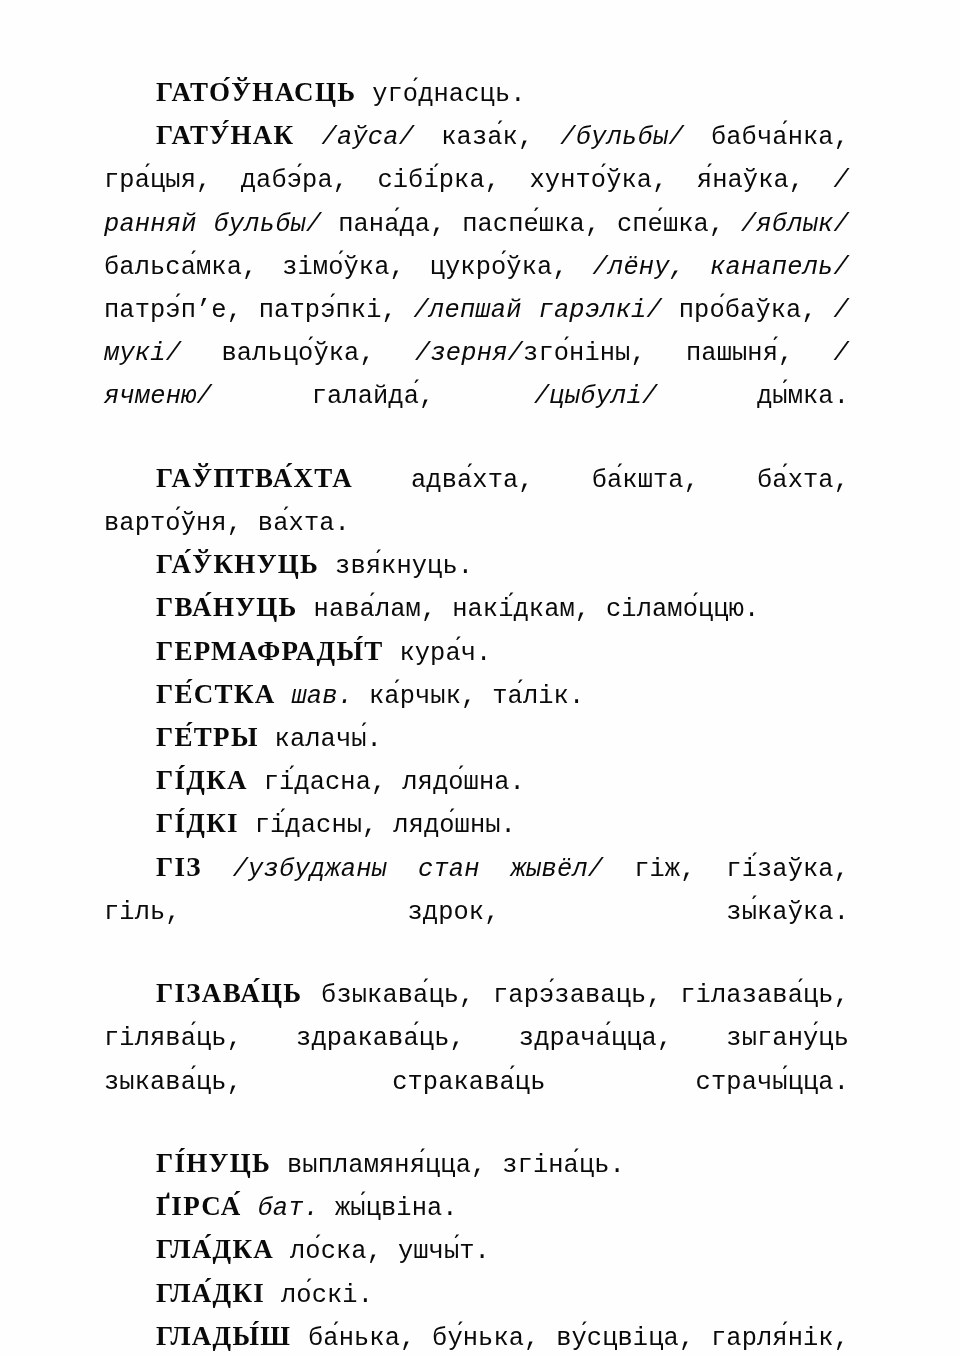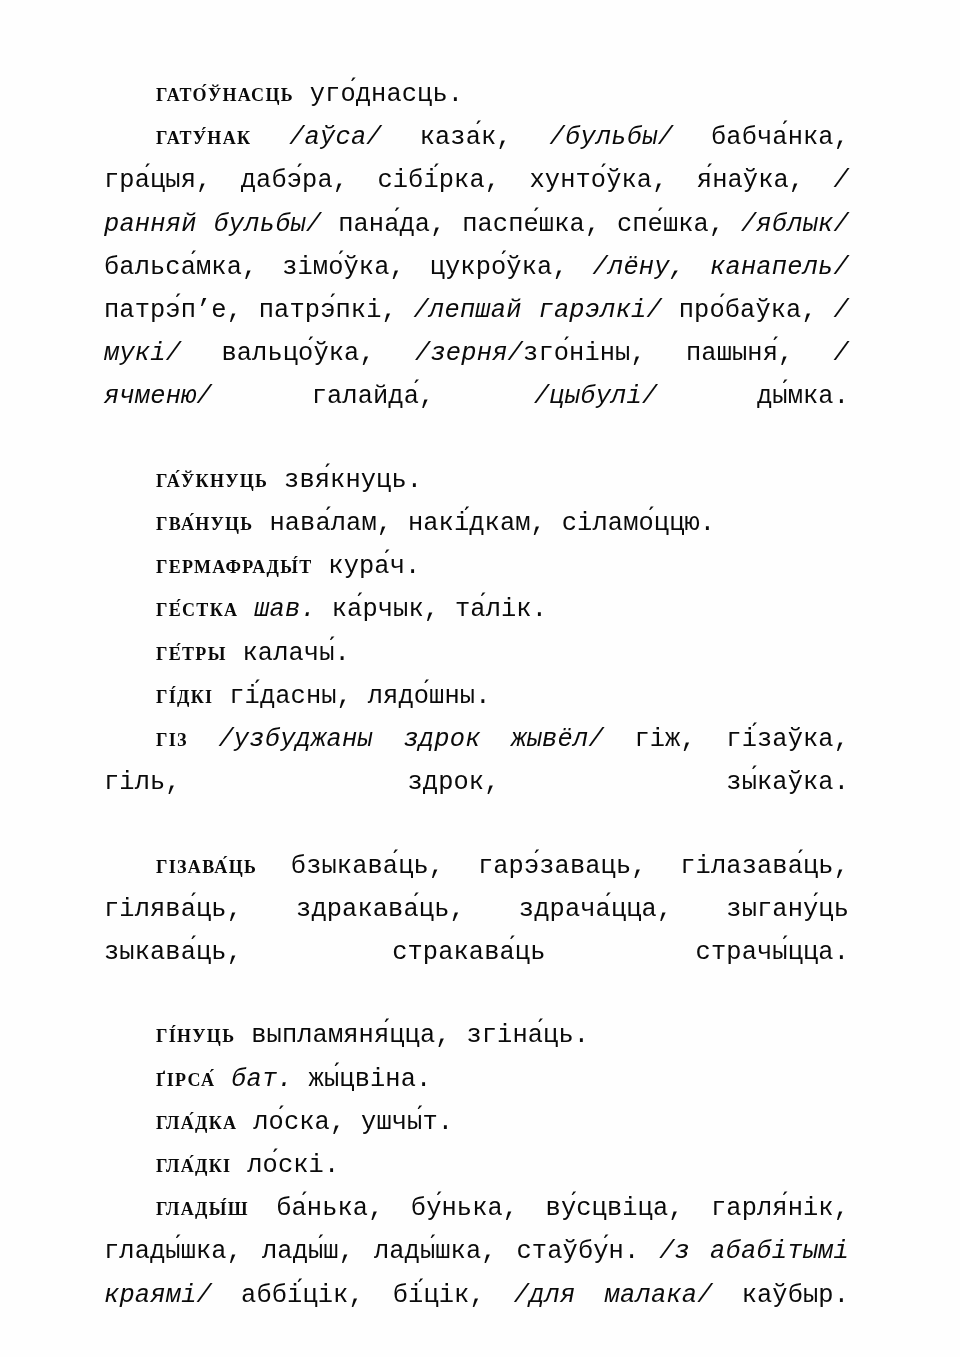--- a/index.html
+++ b/index.html
@@ -44,21 +44,21 @@
     text-align: justify;
   }
   .entry.multi::after {
     content: "";
     display: inline-block;
     width: 100%;
   }
   .hw {
     font-weight: 700;
     letter-spacing: 1.3px;
-    font-size: 18px;
+    font-size: 27px;
   }
   .it {
     font-style: italic;
     letter-spacing: 0.2px;
   }
   .gl {
     font-style: normal;
     font-family: Liberation Mono, monospace;
   }
   
@@ -73,20 +73,23 @@
   <div id="column">
 
     <p class="entry">
       <span class="hw">ГАТО́ЎНАСЦЬ</span><span class="gl"><span> уго́днасць.</span></span>
     </p>
 
     <p class="entry multi">
       <span class="hw">ГАТУ́НАК</span><span class="gl"> <span class="it">/аўса/</span> каза́к, <span class="it">/бульбы/</span> бабча́нка, гра́цыя, дабэ́ра, сібі́рка, хунто́ўка, я́наўка, <span class="it">/ранняй бульбы/</span> пана́да, паспе́шка, спе́шка, <span class="it">/яблык/</span> бальса́мка, зімо́ўка, цукро́ўка, <span class="it">/лёну, канапель/</span> патрэ́п’е, патрэ́пкі, <span class="it">/лепшай гарэлкі/</span> про́баўка, <span class="it">/мукі/</span> вальцо́ўка, <span class="it">/зерня/</span>зго́ніны, пашыня́, <span class="it">/ячменю/</span> галайда́, <span class="it">/цыбулі/</span> ды́мка.</span>
     </p>
 
+    <p class="entry">
+      <span class="hw">ГАЎПТВА́ХТА</span><span class="gl"> адва́хта, ба́кшта, ба́хта, варто́ўня, ва́хта.</span>
+    </p>
 
 
     <p class="entry">
       <span class="hw">ГА́ЎКНУЦЬ</span><span class="gl"> звя́кнуць.</span>
     </p>
 
 
     <p class="entry">
       <span class="hw">ГВА́НУЦЬ</span><span class="gl"> нава́лам, накі́дкам, сіламо́ццю.</span>
     </p>
@@ -96,27 +99,30 @@
     </p>
 
     <p class="entry">
       <span class="hw">ГЕ́СТКА</span><span class="gl"> <span class="it">шав.</span> ка́рчык, та́лік.</span>
     </p>
 
     <p class="entry">
       <span class="hw">ГЕ́ТРЫ</span><span class="gl"> калачы́.</span>
     </p>
 
+    <p class="entry">
+      <span class="hw">ГІ́ДКА</span><span class="gl"> гі́дасна, лядо́шна.</span>
+    </p>
 
     <p class="entry">
       <span class="hw">ГІ́ДКІ</span><span class="gl"> гі́дасны, лядо́шны.</span>
     </p>
 
     <p class="entry multi">
-      <span class="hw">ГІЗ</span><span class="gl"> <span class="it">/узбуджаны здрок жывёл/</span> гіж, гі́заўка, гіль, здрок, зы́каўка.</span>
+      <span class="hw">ГІЗ</span><span class="gl"> <span class="it">/узбуджаны стан жывёл/</span> гіж, гі́заўка, гіль, здрок, зы́каўка.</span>
     </p>
 
     <p class="entry multi">
       <span class="hw">ГІЗАВА́ЦЬ</span><span class="gl"> бзыкава́ць, гарэ́заваць, гілазава́ць, гілява́ць, здракава́ць, здрача́цца, зыгану́ць зыкава́ць, стракава́ць страчы́цца.</span>
     </p>
 
     <p class="entry">
       <span class="hw">ГІ́НУЦЬ</span><span class="gl"> выпламяня́цца, згіна́ць.</span>
     </p>
 

